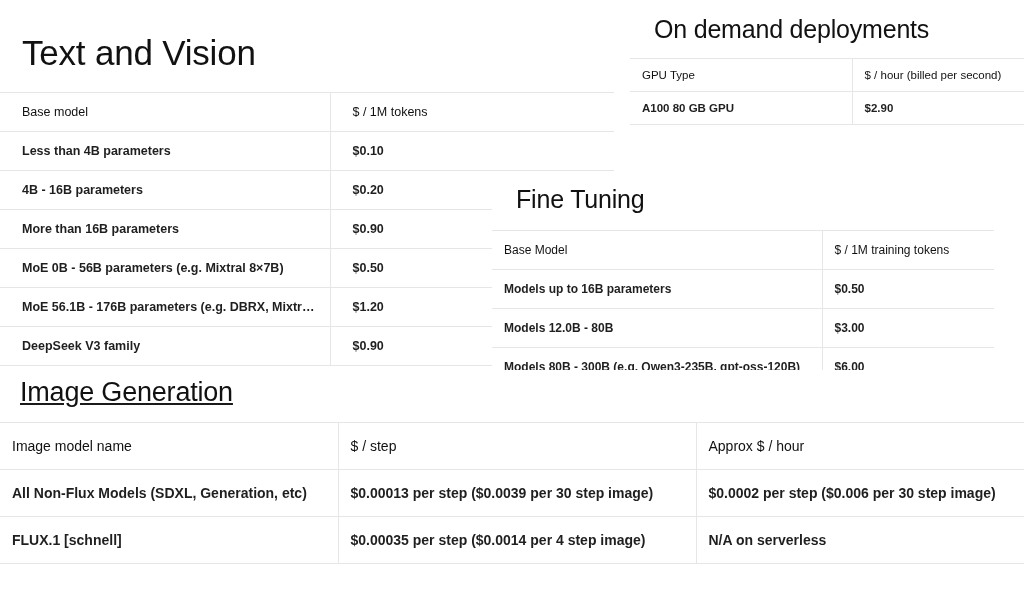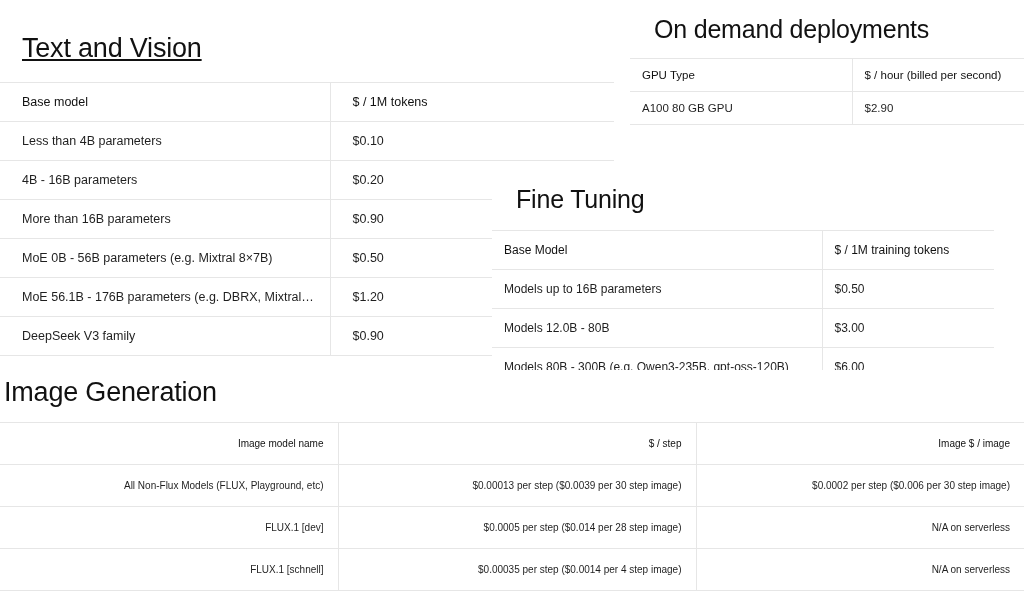--- a/index.html
+++ b/index.html
@@ -34,21 +34,21 @@
     table-layout: fixed;
     font-size: 12.5px;
   }
   table.pricing th,
   table.pricing td {
     text-align: left;
     vertical-align: middle;
     padding: 11px 14px;
     border-top: 1px solid #e6e6e6;
     border-bottom: 1px solid #e6e6e6;
-    font-weight: 400;
+    font-weight: 700;
     color: #1f1f1f;
     white-space: nowrap;
     overflow: hidden;
     text-overflow: ellipsis;
   }
   table.pricing th {
     font-weight: 400;
     font-size: 12.5px;
     color: #111111;
   }
@@ -67,22 +67,21 @@
   
   #text-vision-panel {
     left: 0px;
     top: 0px;
     width: 614px;
   }
   #text-vision-panel .title-wrap {
     padding: 32px 0 18px 22px;
   }
   #text-vision-panel h2.section-title {
-    font-size: 27px;
-    text-decoration: underline;
+    font-size: 35px;
   }
   #text-vision-table col.c1 { width: 330px; }
   #text-vision-table col.c2 { width: 284px; }
   #text-vision-table th,
   #text-vision-table td { padding: 12px 14px 12px 22px; }
 
   
   #ondemand-panel {
     left: 630px;
     top: 0px;
@@ -124,33 +123,33 @@
     padding: 12px 10px 12px 12px;
   }
 
   
   #imagegen-panel {
     left: 0px;
     top: 370px;
     width: 1024px;
   }
   #imagegen-panel .title-wrap {
-    padding: 6px 0 14px 4px;
+    padding: 6px 0 14px 20px;
+    text-decoration: underline;
   }
   #imagegen-panel h2.section-title {
     font-size: 27px;
   }
   #imagegen-table col.c1 { width: 338px; }
   #imagegen-table col.c2 { width: 358px; }
   #imagegen-table col.c3 { width: 328px; }
   #imagegen-table th,
   #imagegen-table td {
-    font-size: 10px;
+    font-size: 14px;
     padding: 15px 14px 15px 12px;
-    text-align: right;
   }
   #imagegen-table th:first-child,
   #imagegen-table td:first-child { padding-left: 12px; }
 
   
   .hdr-row th { border-top: 1px solid #e2e2e2; }
 </style>
 </head>
 <body>
 
@@ -265,33 +264,28 @@
   <table class="pricing" id="imagegen-table">
     <colgroup>
         <col class="c1">
         <col class="c2">
         <col class="c3">
       </colgroup>
     <thead>
       <tr class="hdr-row">
         <th>Image model name</th>
         <th>$ / step</th>
-        <th>Image $ / image</th>
-      </tr>
-    </thead>
-    <tbody>
-      <tr>
-        <td>All Non-Flux Models (FLUX, Playground, etc)</td>
+        <th>Approx $ / hour</th>
+      </tr>
+    </thead>
+    <tbody>
+      <tr>
+        <td>All Non-Flux Models (SDXL, Generation, etc)</td>
         <td>$0.00013 per step ($0.0039 per 30 step image)</td>
         <td>$0.0002 per step ($0.006 per 30 step image)</td>
-      </tr>
-      <tr>
-        <td>FLUX.1 [dev]</td>
-        <td>$0.0005 per step ($0.014 per 28 step image)</td>
-        <td>N/A on serverless</td>
       </tr>
       <tr>
         <td>FLUX.1 [schnell]</td>
         <td>$0.00035 per step ($0.0014 per 4 step image)</td>
         <td>N/A on serverless</td>
       </tr>
     </tbody>
   </table>
 </div>
 

